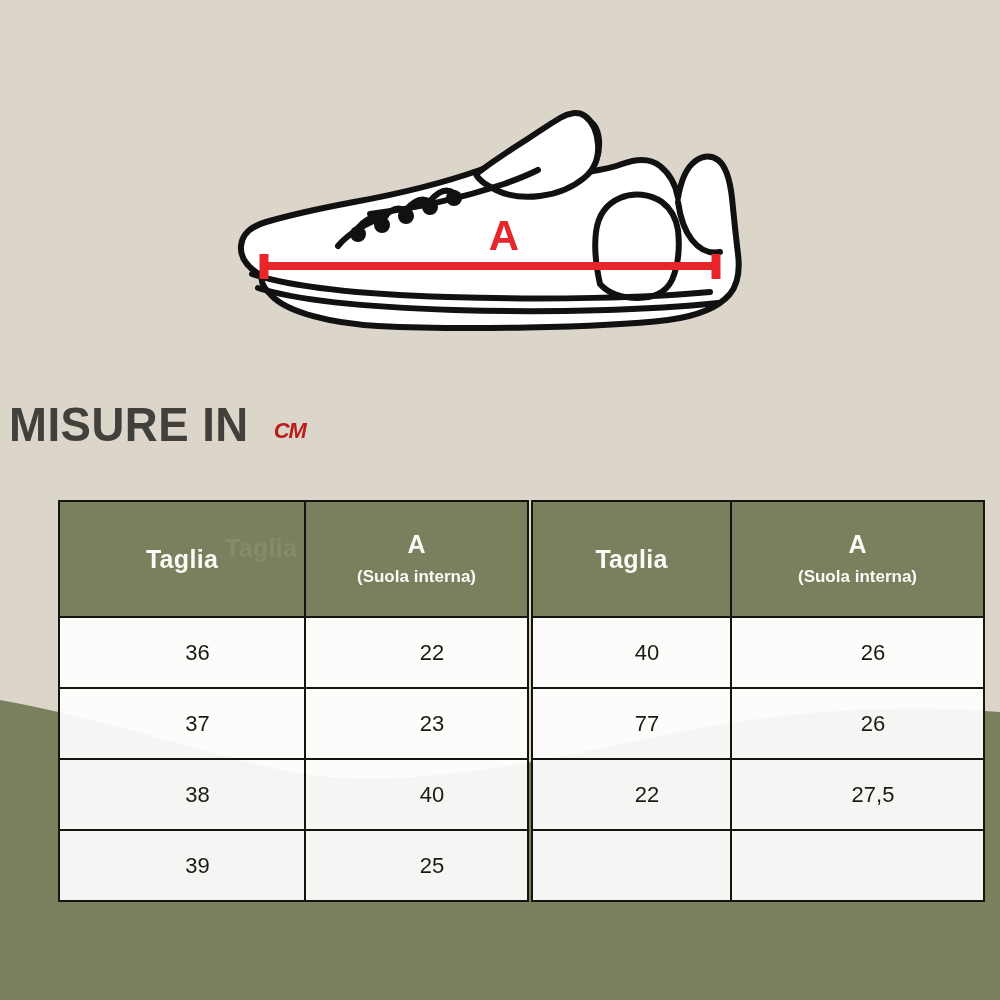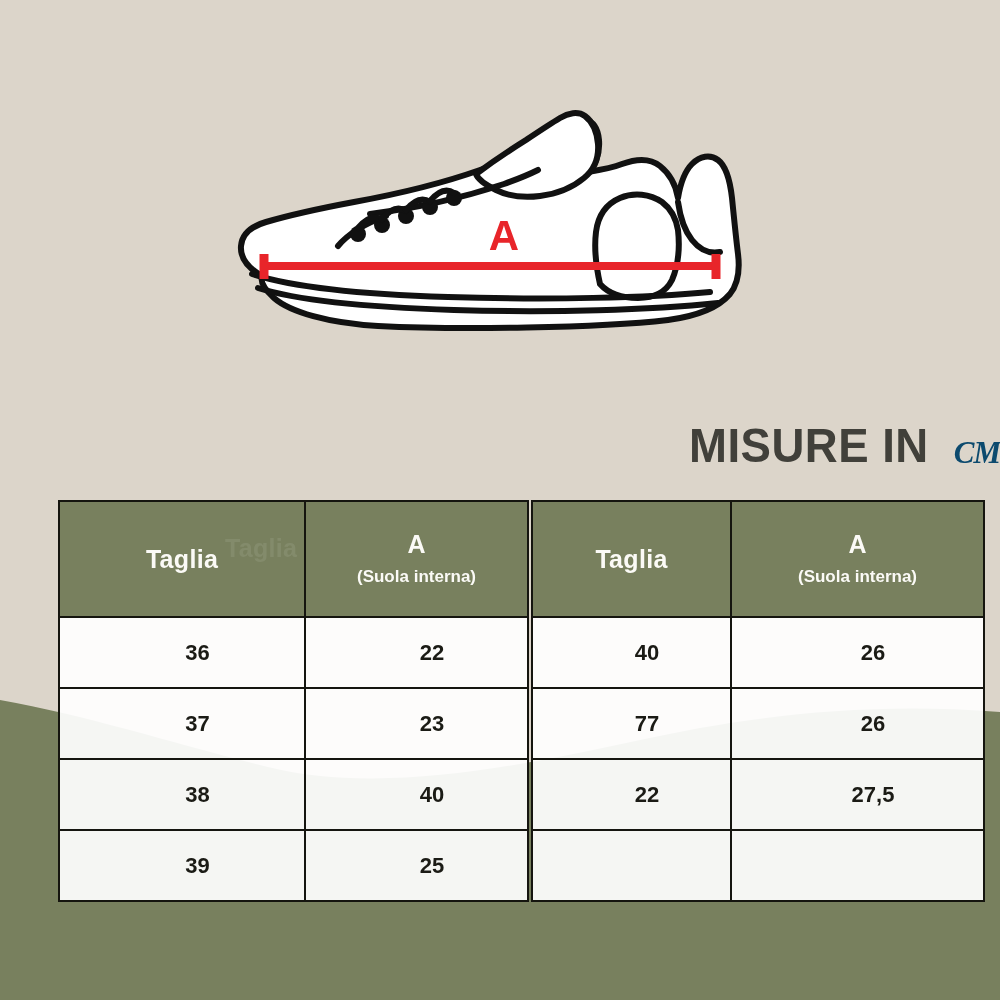--- a/index.html
+++ b/index.html
@@ -32,45 +32,45 @@
     width: 548px;
     height: 252px;
     z-index: 2;
   }
   #shoe-figure svg { display: block; width: 100%; height: 100%; }
 
   
   #title-block {
     position: absolute;
     left: 0;
-    top: 409px;
+    top: 388px;
     width: 1000px;
     height: 72px;
     z-index: 2;
     display: flex;
     align-items: center;
-    justify-content: flex-end;
+    justify-content: flex-start;
     gap: 16px;
   }
   #title-main {
     font-family: "Liberation Sans", sans-serif;
     font-weight: 700;
     font-size: 49px;
     letter-spacing: 0.5px;
     color: #41403a;
     transform: scaleX(0.93);
     transform-origin: center;
     white-space: nowrap;
   }
   #title-unit {
-    font-family: Liberation Serif, serif;
+    font-family: Liberation Sans, sans-serif;
     font-style: italic;
     font-weight: 700;
-    font-size: 44px;
-    color: #0c4a6e;
+    font-size: 32px;
+    color: #b91c1c;
     letter-spacing: -1px;
     position: relative;
     top: 3px;
     font-variant: small-caps;
   }
 
   
   .size-table {
     position: absolute;
     z-index: 3;
@@ -122,21 +122,21 @@
     letter-spacing: 0.3px;
     color: rgba(255,255,255,0.085);
     pointer-events: none;
     white-space: nowrap;
   }
 
   .size-table tbody td {
     background: rgba(255,255,255,0.93);
     height: 67px;
     font-size: 22px;
-    font-weight: 700;
+    font-weight: 400;
     color: #1b1b15;
     padding-left: 32px;
   }
   .size-table tbody td.blank { color: transparent; }
 
   #table-left  col.c1 { width: 246px; }
   #table-left  col.c2 { width: 223px; }
   #table-right col.c1 { width: 199px; }
   #table-right col.c2 { width: 253px; }
 </style>

